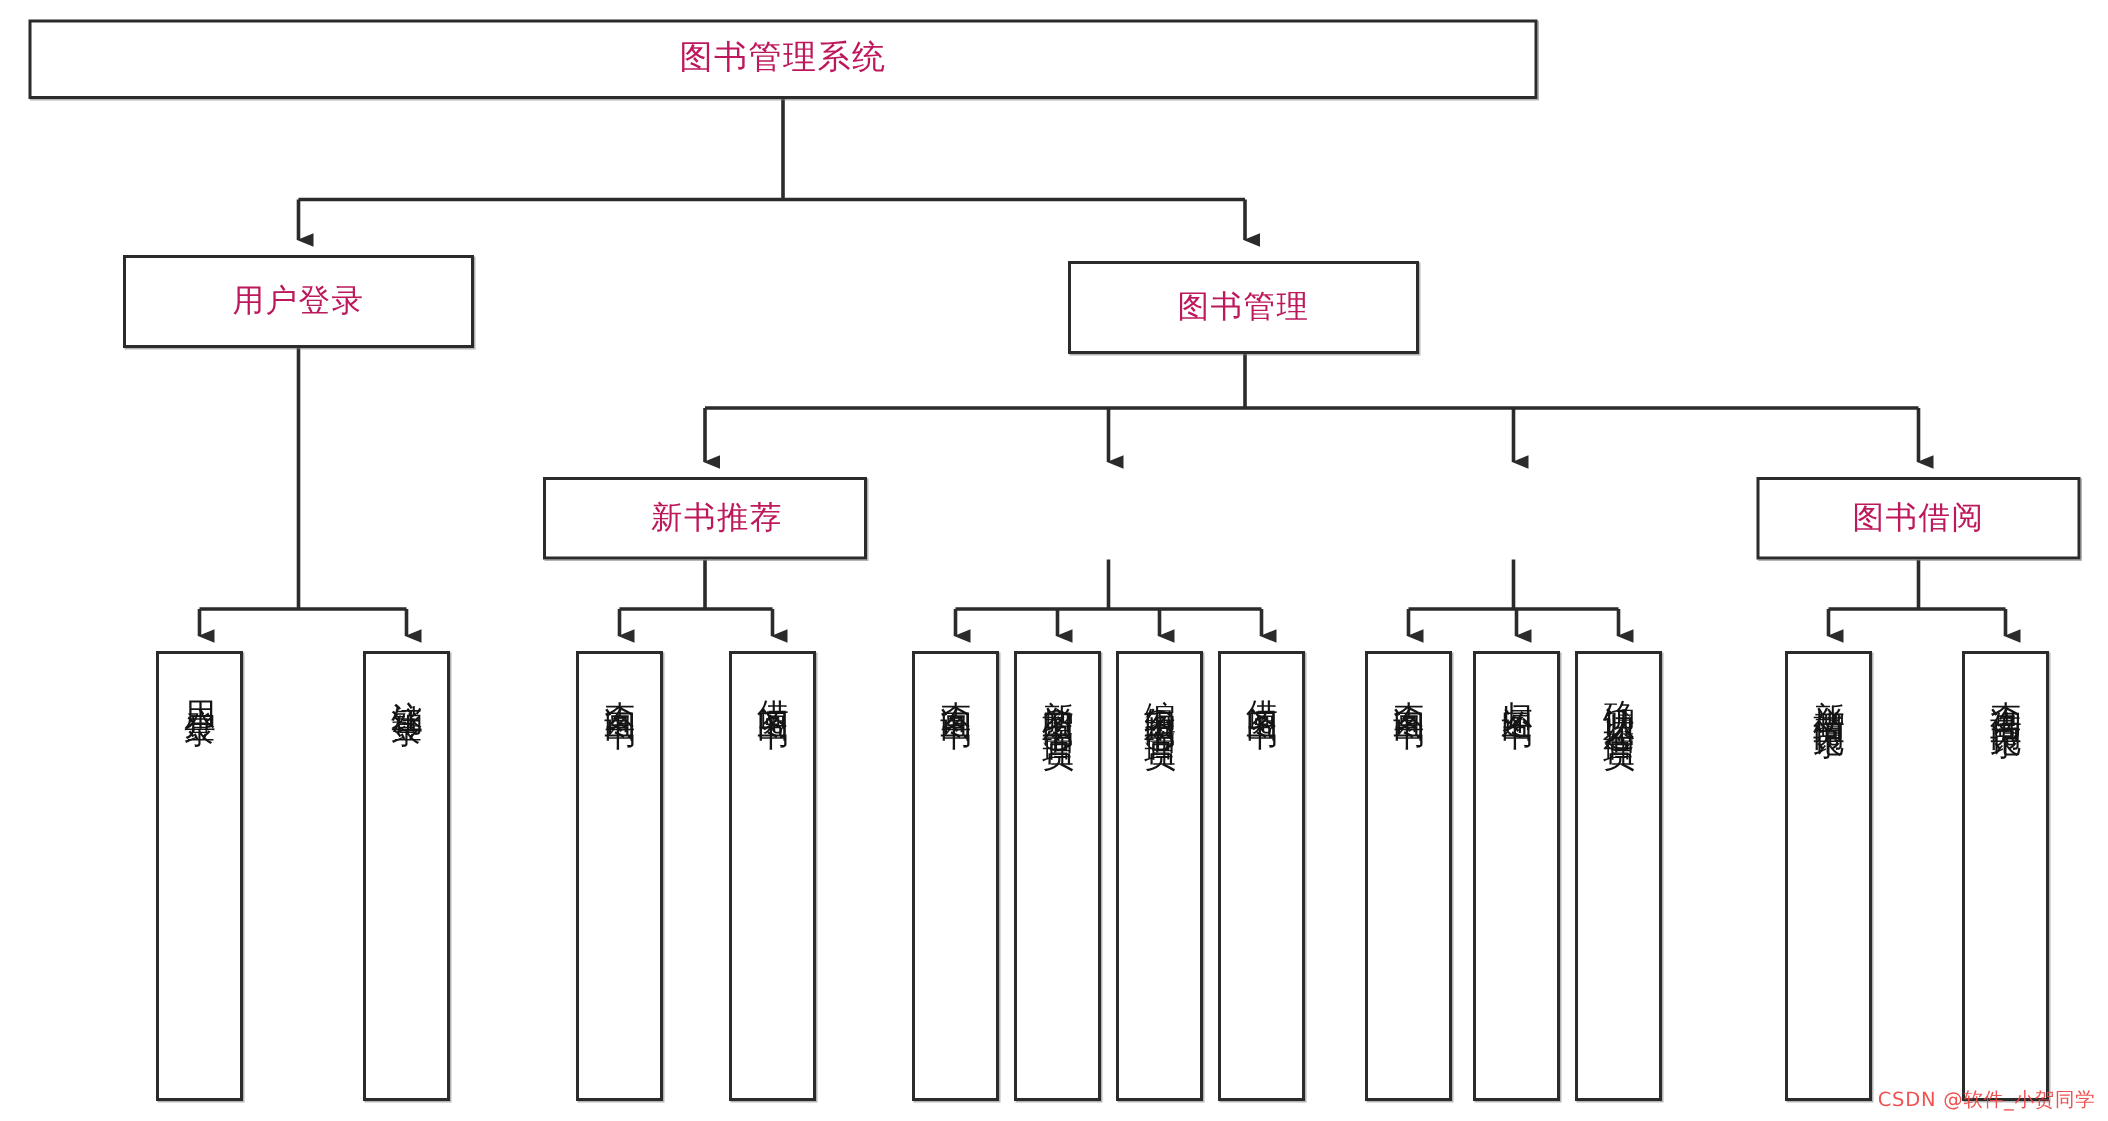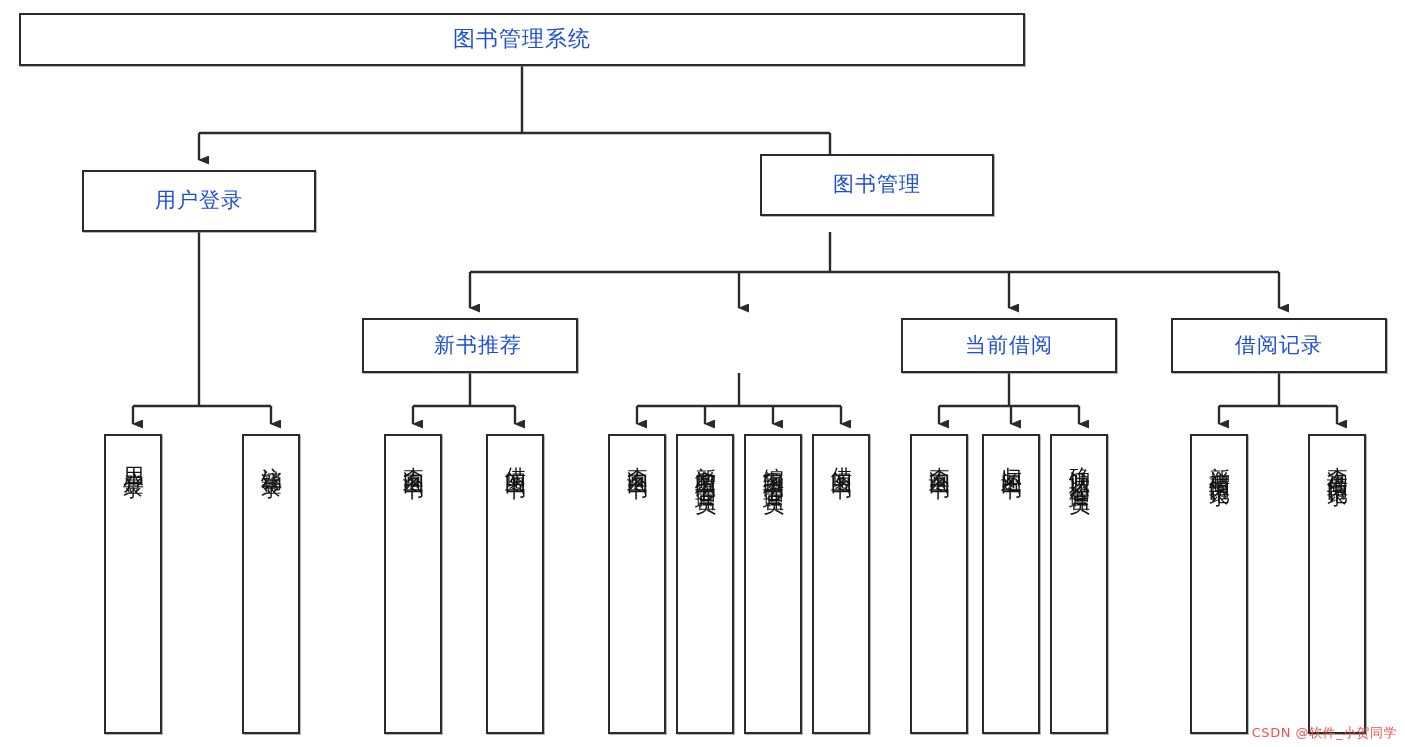--- a/index.html
+++ b/index.html
@@ -31,21 +31,21 @@
     border:2.2px solid #2b2b2b;
     display:flex;
     align-items:center;
     justify-content:center;
     box-shadow:1px 1px 0 rgba(120,120,120,.55);
   }
   .node .label{
     font-size:21px;
     line-height:1.1;
     letter-spacing:1px;
-    color:#1d4ed8;
+    color:#be185d;
     white-space:nowrap;
   }
   
   .node.root .label{font-size:22px;}
   
   .node.leaf{
     align-items:flex-start;
     justify-content:center;
     padding-top:14px;
   }
@@ -125,32 +125,29 @@
     </g>
   </svg>
 
   <div class="node root" style="left:19px; top:13px; width:1006px; height:53px;">
     <span class="label">图书管理系统</span>
   </div>
 
   <div class="node" style="left:82px; top:170px; width:234px; height:62px;">
     <span class="label">用户登录</span>
   </div>
-  <div class="node" style="left:712px; top:154px; width:234px; height:62px;margin-left:48px;">
+  <div class="node" style="left:712px; top:174px; width:234px; height:62px;">
     <span class="label">图书管理</span>
   </div>
 
   <div class="node" style="left:362px; top:318px; width:216px; height:55px;padding-left:16px;">
     <span class="label">新书推荐</span>
   </div>
-  <div class="node" style="left:901px; top:318px; width:216px; height:55px;">
-    <span class="label">当前借阅</span>
-  </div>
   <div class="node" style="left:1171px; top:318px; width:216px; height:55px;">
-    <span class="label">借阅记录</span>
+    <span class="label">图书借阅</span>
   </div>
 
   <div class="node leaf" style="left:104px; top:434px; width:58px; height:300px;">
     <span class="label">用户登录</span>
   </div>
   <div class="node leaf" style="left:242px; top:434px; width:58px; height:300px;">
     <span class="label">注销登录</span>
   </div>
   <div class="node leaf" style="left:384px; top:434px; width:58px; height:300px;">
     <span class="label">查询图书</span>

